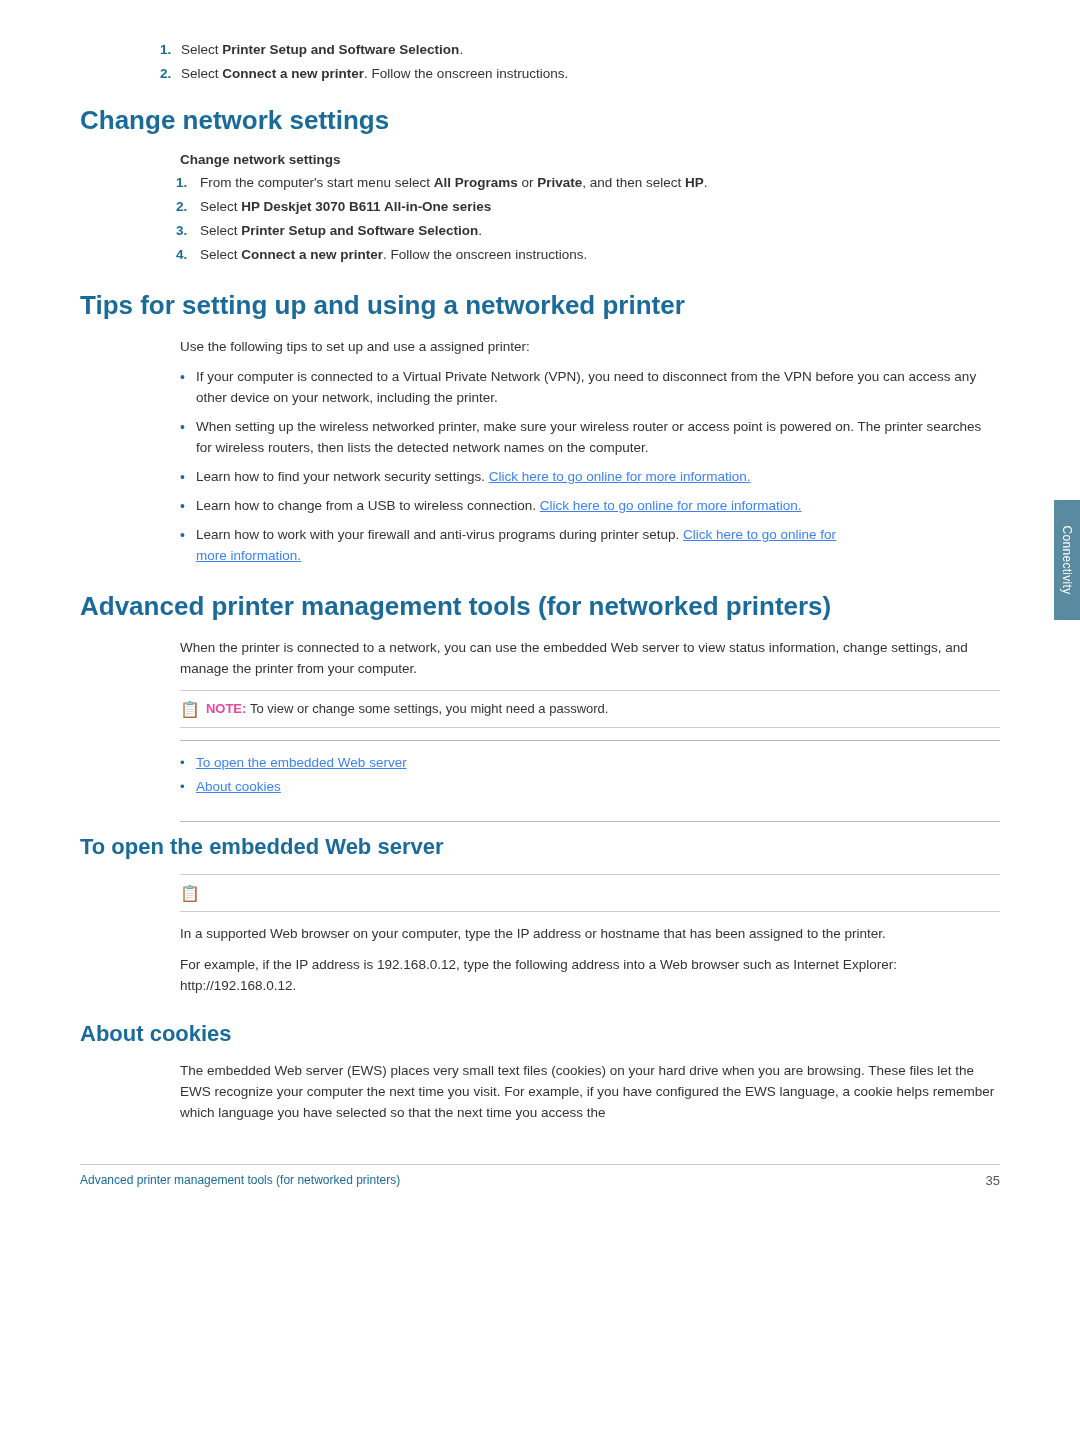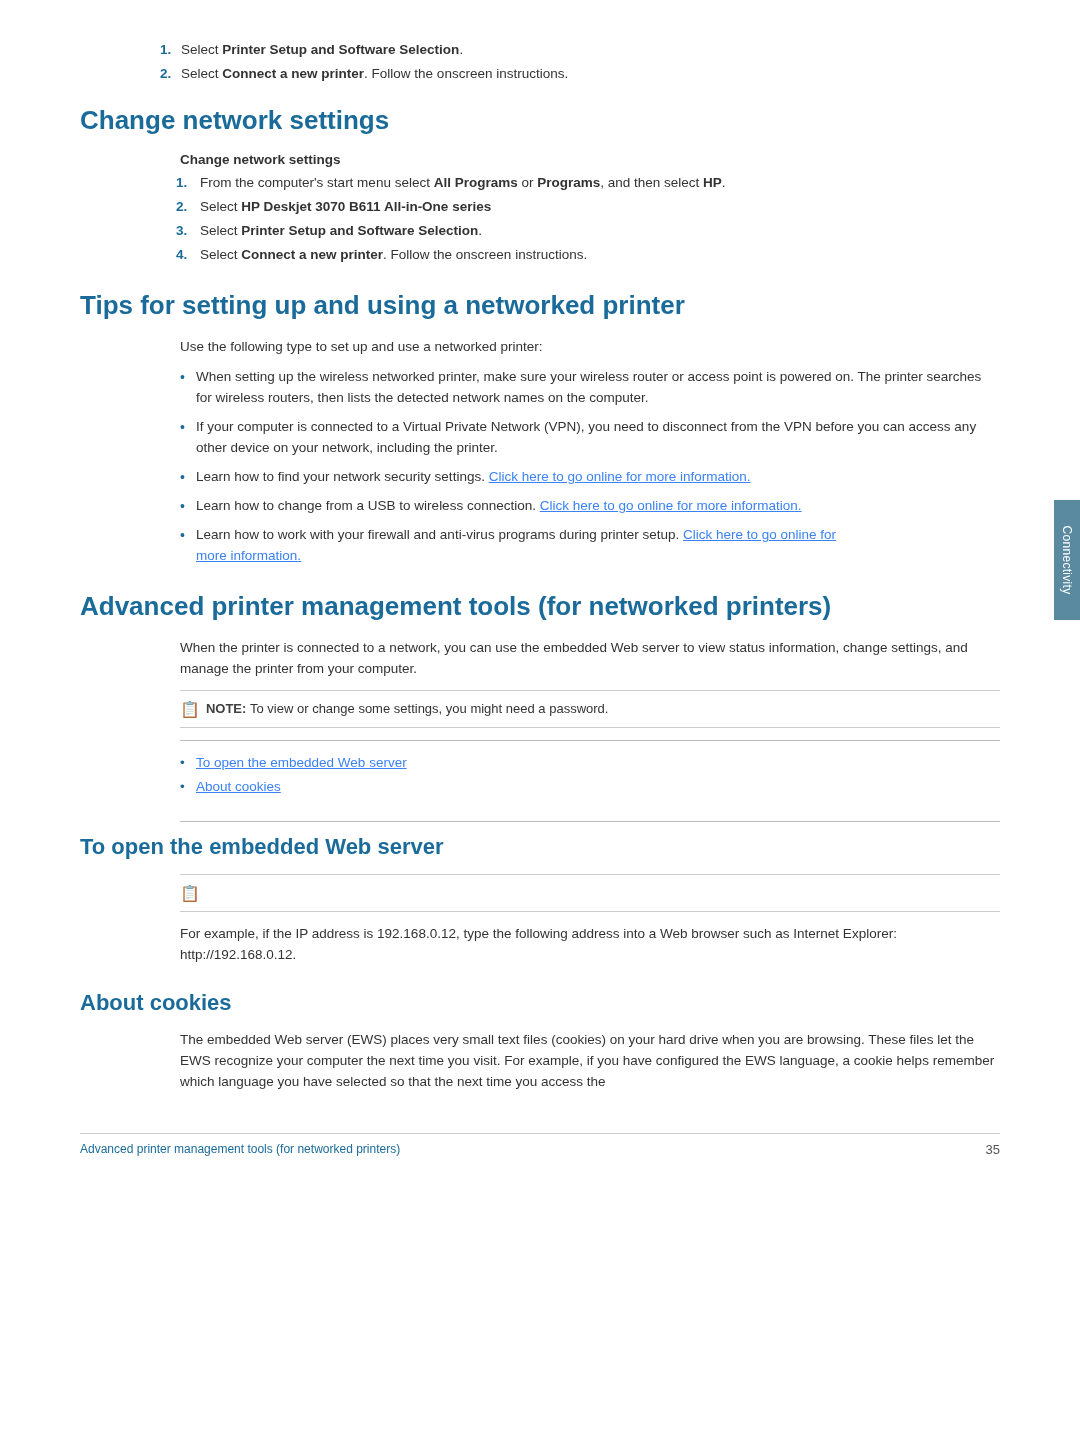--- a/index.html
+++ b/index.html
@@ -148,21 +148,21 @@
       color: #555;
       flex-shrink: 0;
       margin-top: 1px;
     }
     .note-text {
       font-size: 13px;
       line-height: 1.5;
     }
     .note-label {
       font-weight: bold;
-      color: #404040;
+      color: #ec4899;
     }
 
     .divider {
       border: none;
       border-top: 1px solid #bbb;
       margin: 12px 0 12px 100px;
     }
 
     .links-list {
       margin-left: 100px;
@@ -219,43 +219,43 @@
         Select <strong>Connect a new printer</strong>. Follow the onscreen instructions.
       </li>
     </ol>
   </div>
 
   <div class="section-block">
     <h1 class="section-title">Change network settings</h1>
     <div class="subsection-header">Change network settings</div>
     <ol class="numbered-list">
       <li>
-        From the computer's start menu select <strong>All Programs</strong> or <strong>Programs</strong>, and then select <strong>HP</strong>.
+        From the computer's start menu select <strong>All Programs</strong> or <strong>Private</strong>, and then select <strong>HP</strong>.
       </li>
       <li>
         Select <strong>HP Deskjet 3070 B611 All-in-One series</strong>
       </li>
       <li>
         Select <strong>Printer Setup and Software Selection</strong>.
       </li>
       <li>
         Select <strong>Connect a new printer</strong>. Follow the onscreen instructions.
       </li>
     </ol>
   </div>
 
   <div class="section-block">
     <h1 class="section-title">Tips for setting up and using a networked printer</h1>
-    <p class="body-text">Use the following type to set up and use a networked printer:</p>
+    <p class="body-text">Use the following tips to set up and use a assigned printer:</p>
     <ul class="bullet-list">
       <li>
+        If your computer is connected to a Virtual Private Network (VPN), you need to disconnect from the VPN before you can access any other device on your network, including the printer.
+      </li>
+      <li>
         When setting up the wireless networked printer, make sure your wireless router or access point is powered on. The printer searches for wireless routers, then lists the detected network names on the computer.
-      </li>
-      <li>
-        If your computer is connected to a Virtual Private Network (VPN), you need to disconnect from the VPN before you can access any other device on your network, including the printer.
       </li>
       <li>
         Learn how to find your network security settings. <a href="#">Click here to go online for more information.</a>
       </li>
       <li>
         Learn how to change from a USB to wireless connection. <a href="#">Click here to go online for more information.</a>
       </li>
       <li>
         Learn how to work with your firewall and anti-virus programs during printer setup. <a href="#">Click here to go online for<br>more information.</a>
       </li>
@@ -287,20 +287,21 @@
   </div>
 
   <div class="section-block" id="open-web-server">
     <hr class="divider">
     <h2 class="section-title">To open the embedded Web server</h2>
 
     <div class="note-box">
       <span class="note-icon">📋</span>
     </div>
 
+    <p class="body-text">In a supported Web browser on your computer, type the IP address or hostname that has been assigned to the printer.</p>
     <p class="body-text">For example, if the IP address is 192.168.0.12, type the following address into a Web browser such as Internet Explorer: http://192.168.0.12.</p>
   </div>
 
   <div class="section-block" id="about-cookies">
     <h2 class="section-title">About cookies</h2>
     <p class="body-text">The embedded Web server (EWS) places very small text files (cookies) on your hard drive when you are browsing. These files let the EWS recognize your computer the next time you visit. For example, if you have configured the EWS language, a cookie helps remember which language you have selected so that the next time you access the</p>
   </div>
 
   <div class="footer-bar">
     <a href="#" class="footer-link">Advanced printer management tools (for networked printers)</a>

